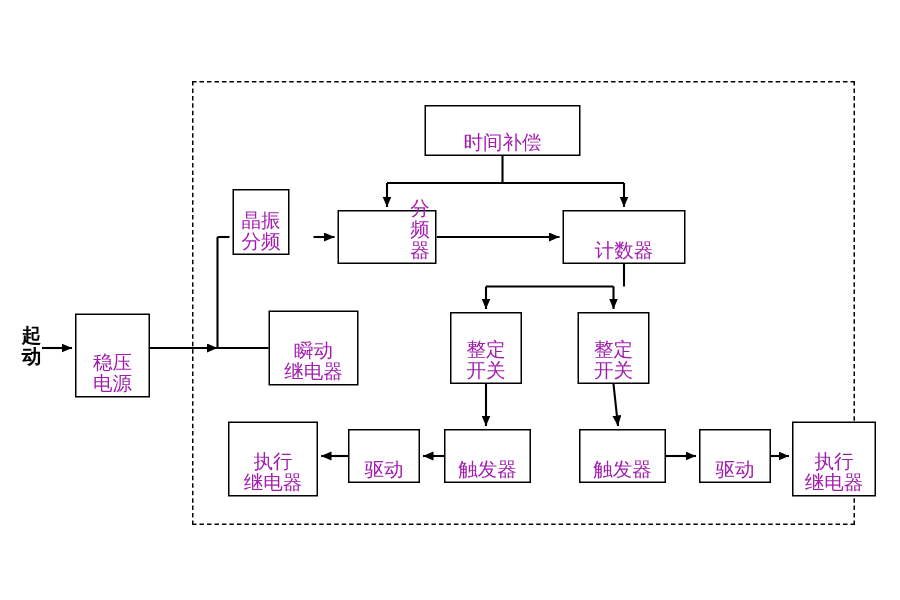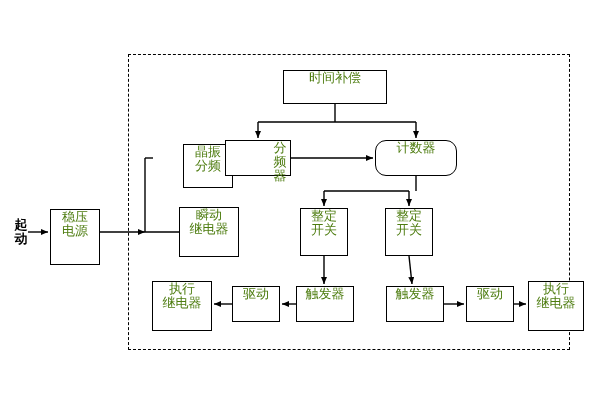--- a/index.html
+++ b/index.html
@@ -24,25 +24,25 @@
     top: 0;
     width: 600px;
     height: 400px;
   }
   .node {
     position: absolute;
     box-sizing: border-box;
     border: 1px solid #000000;
     background: #ffffff;
     display: flex;
-    align-items: flex-start;
+    align-items: flex-end;
     justify-content: center;
     text-align: center;
     line-height: 1.08;
-    color: #4d7c0f;
+    color: #a21caf;
     font-size: 13px;
     letter-spacing: 0px;
     z-index: 2;
   }
   .node span {
     display: block;
     padding: 0 1px;
   }
   .plain-label {
     position: absolute;
@@ -124,29 +124,29 @@
     <span>
       <span>起</span><br>
       <span>动</span>
     </span>
   </div>
 
   <div class="node" style="left:283px; top:70px; width:104px; height:34px;">
     <span>时间补偿</span>
   </div>
 
-  <div class="node" style="left:155px; top:144px; width:50px; height:44px;margin-left:28px;">
+  <div class="node" style="left:155px; top:126px; width:38px; height:44px;">
     <span>晶振<br>分频</span>
   </div>
 
   <div class="node" style="left:225px; top:140px; width:66px; height:36px;padding-left:44px;">
     <span>分频器</span>
   </div>
 
-  <div class="node" style="left:375px; top:140px; width:82px; height:36px;border-radius:11px;">
+  <div class="node" style="left:375px; top:140px; width:82px; height:36px;">
     <span>计数器</span>
   </div>
 
   <div class="node" style="left:50px; top:209px; width:50px; height:56px;">
     <span>稳压<br>电源</span>
   </div>
 
   <div class="node" style="left:179px; top:207px; width:60px; height:50px;">
     <span>瞬动<br>继电器</span>
   </div>

